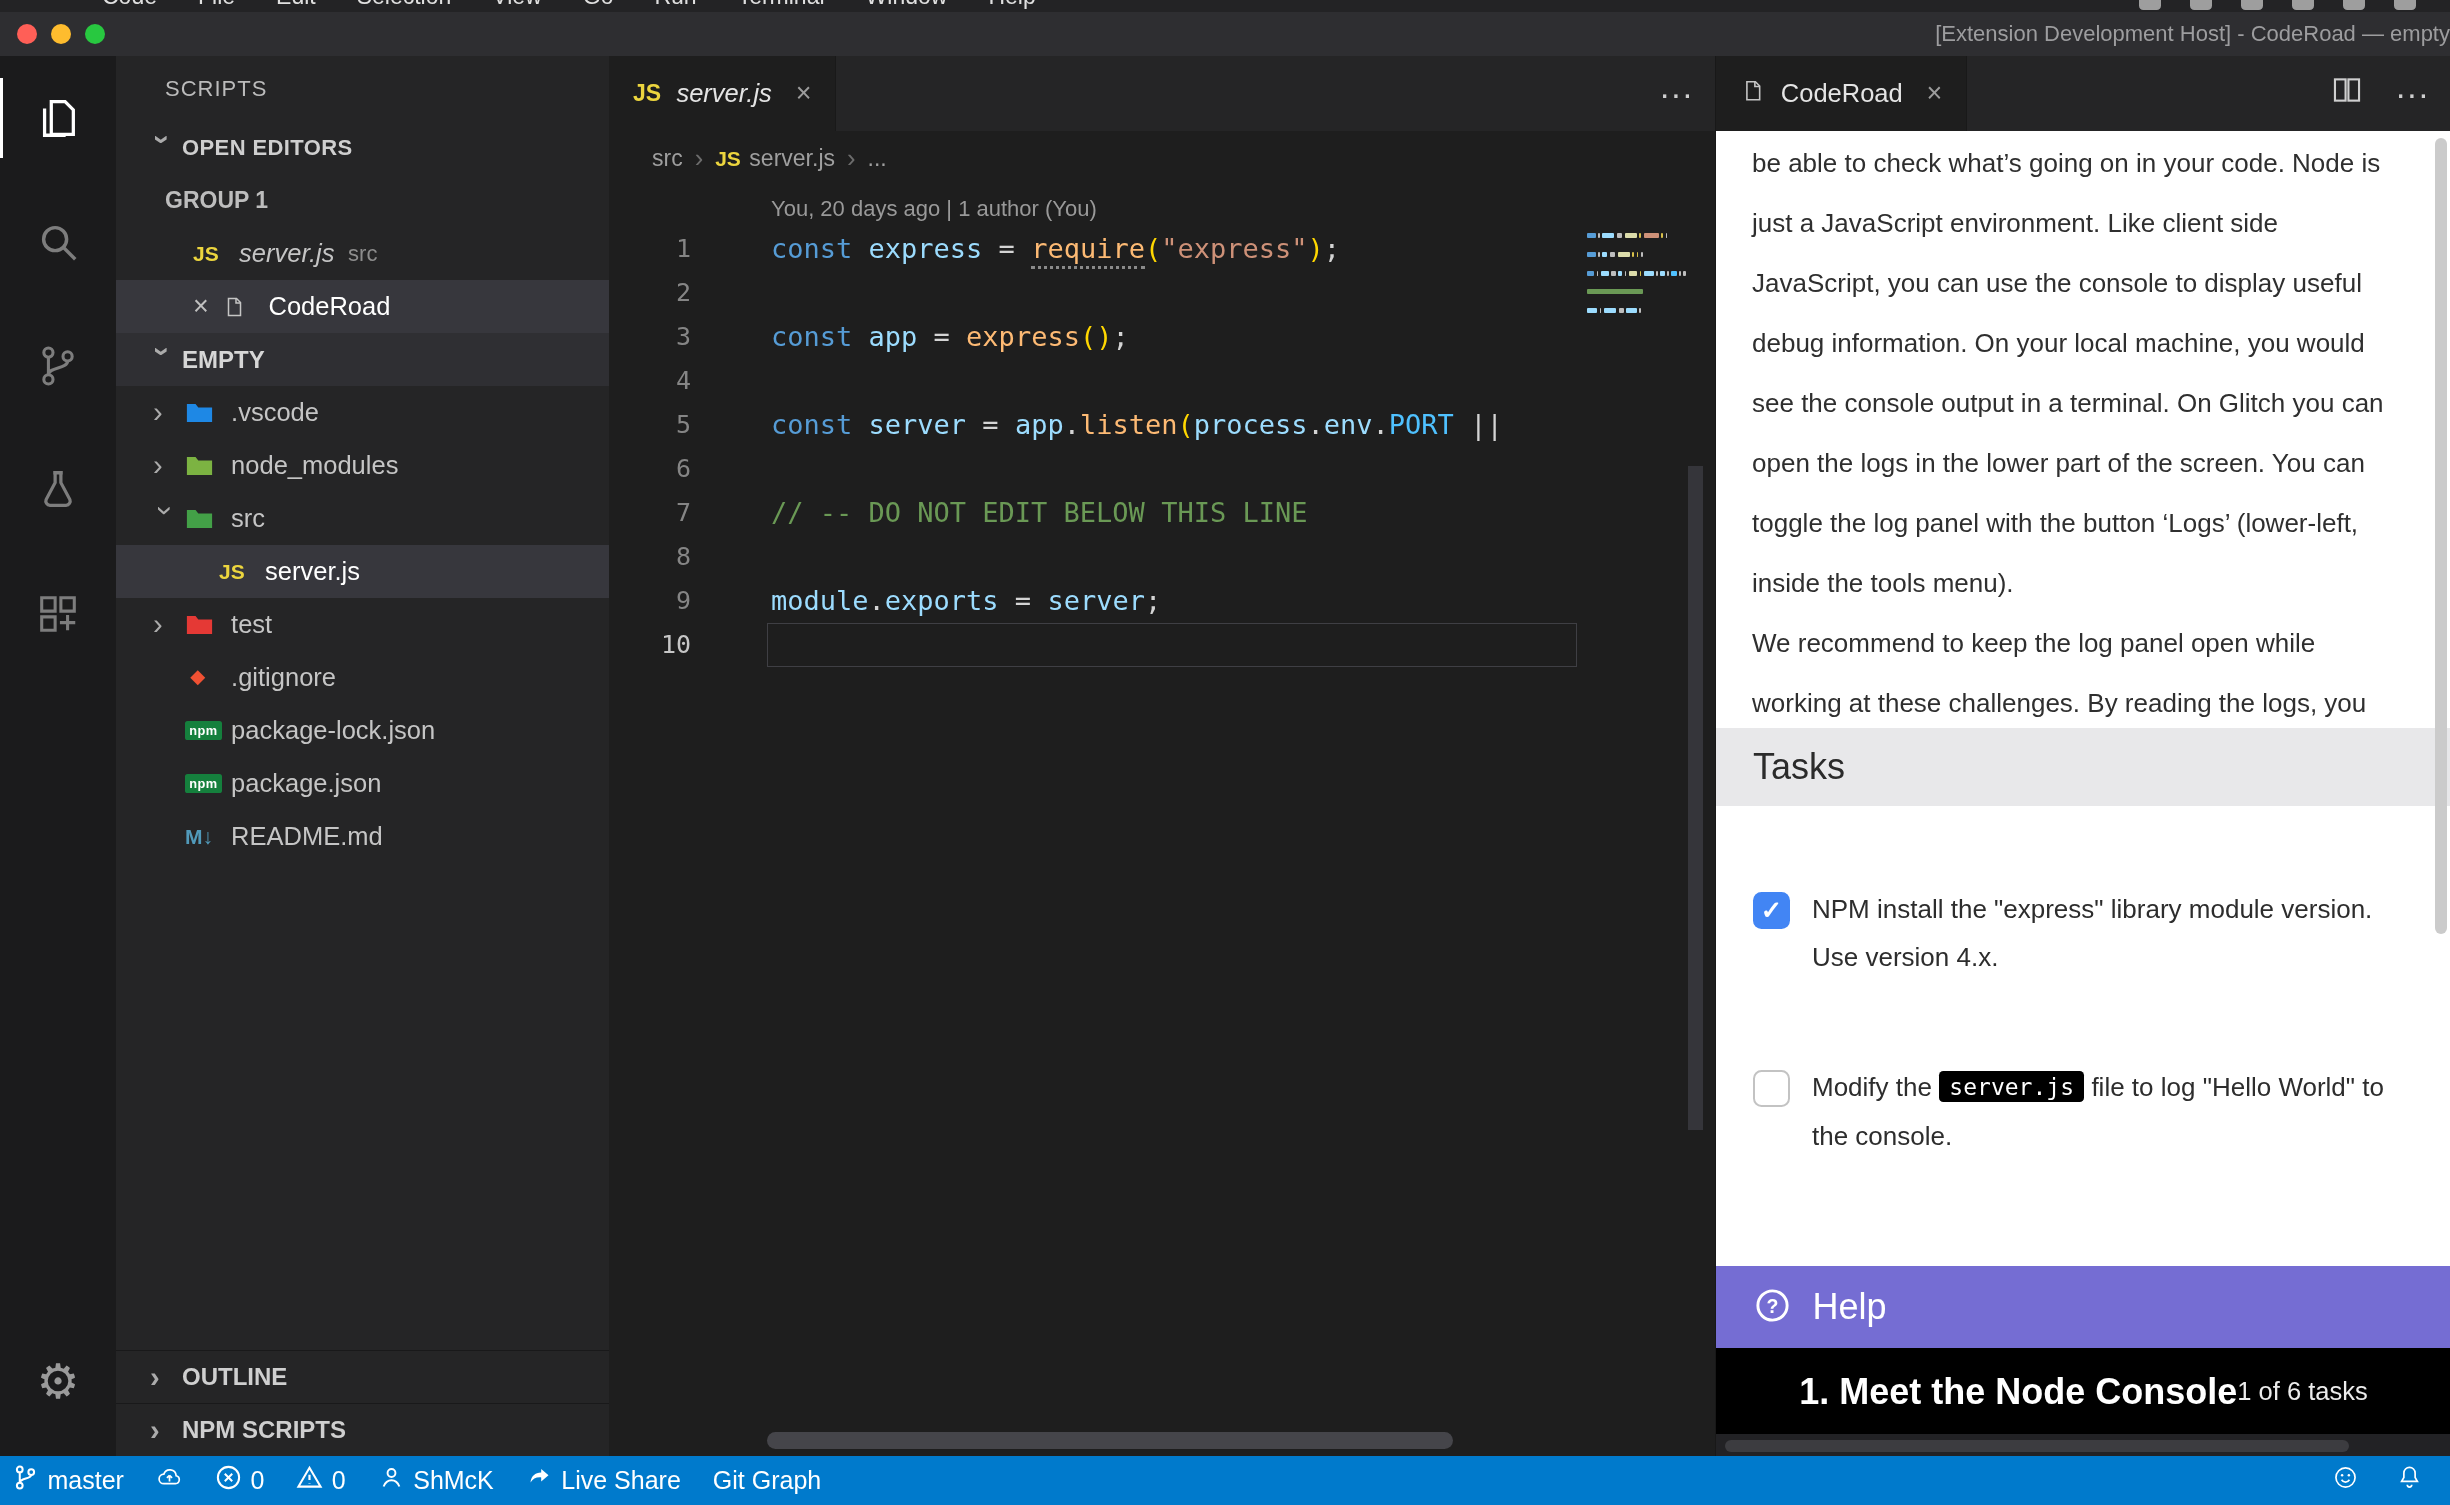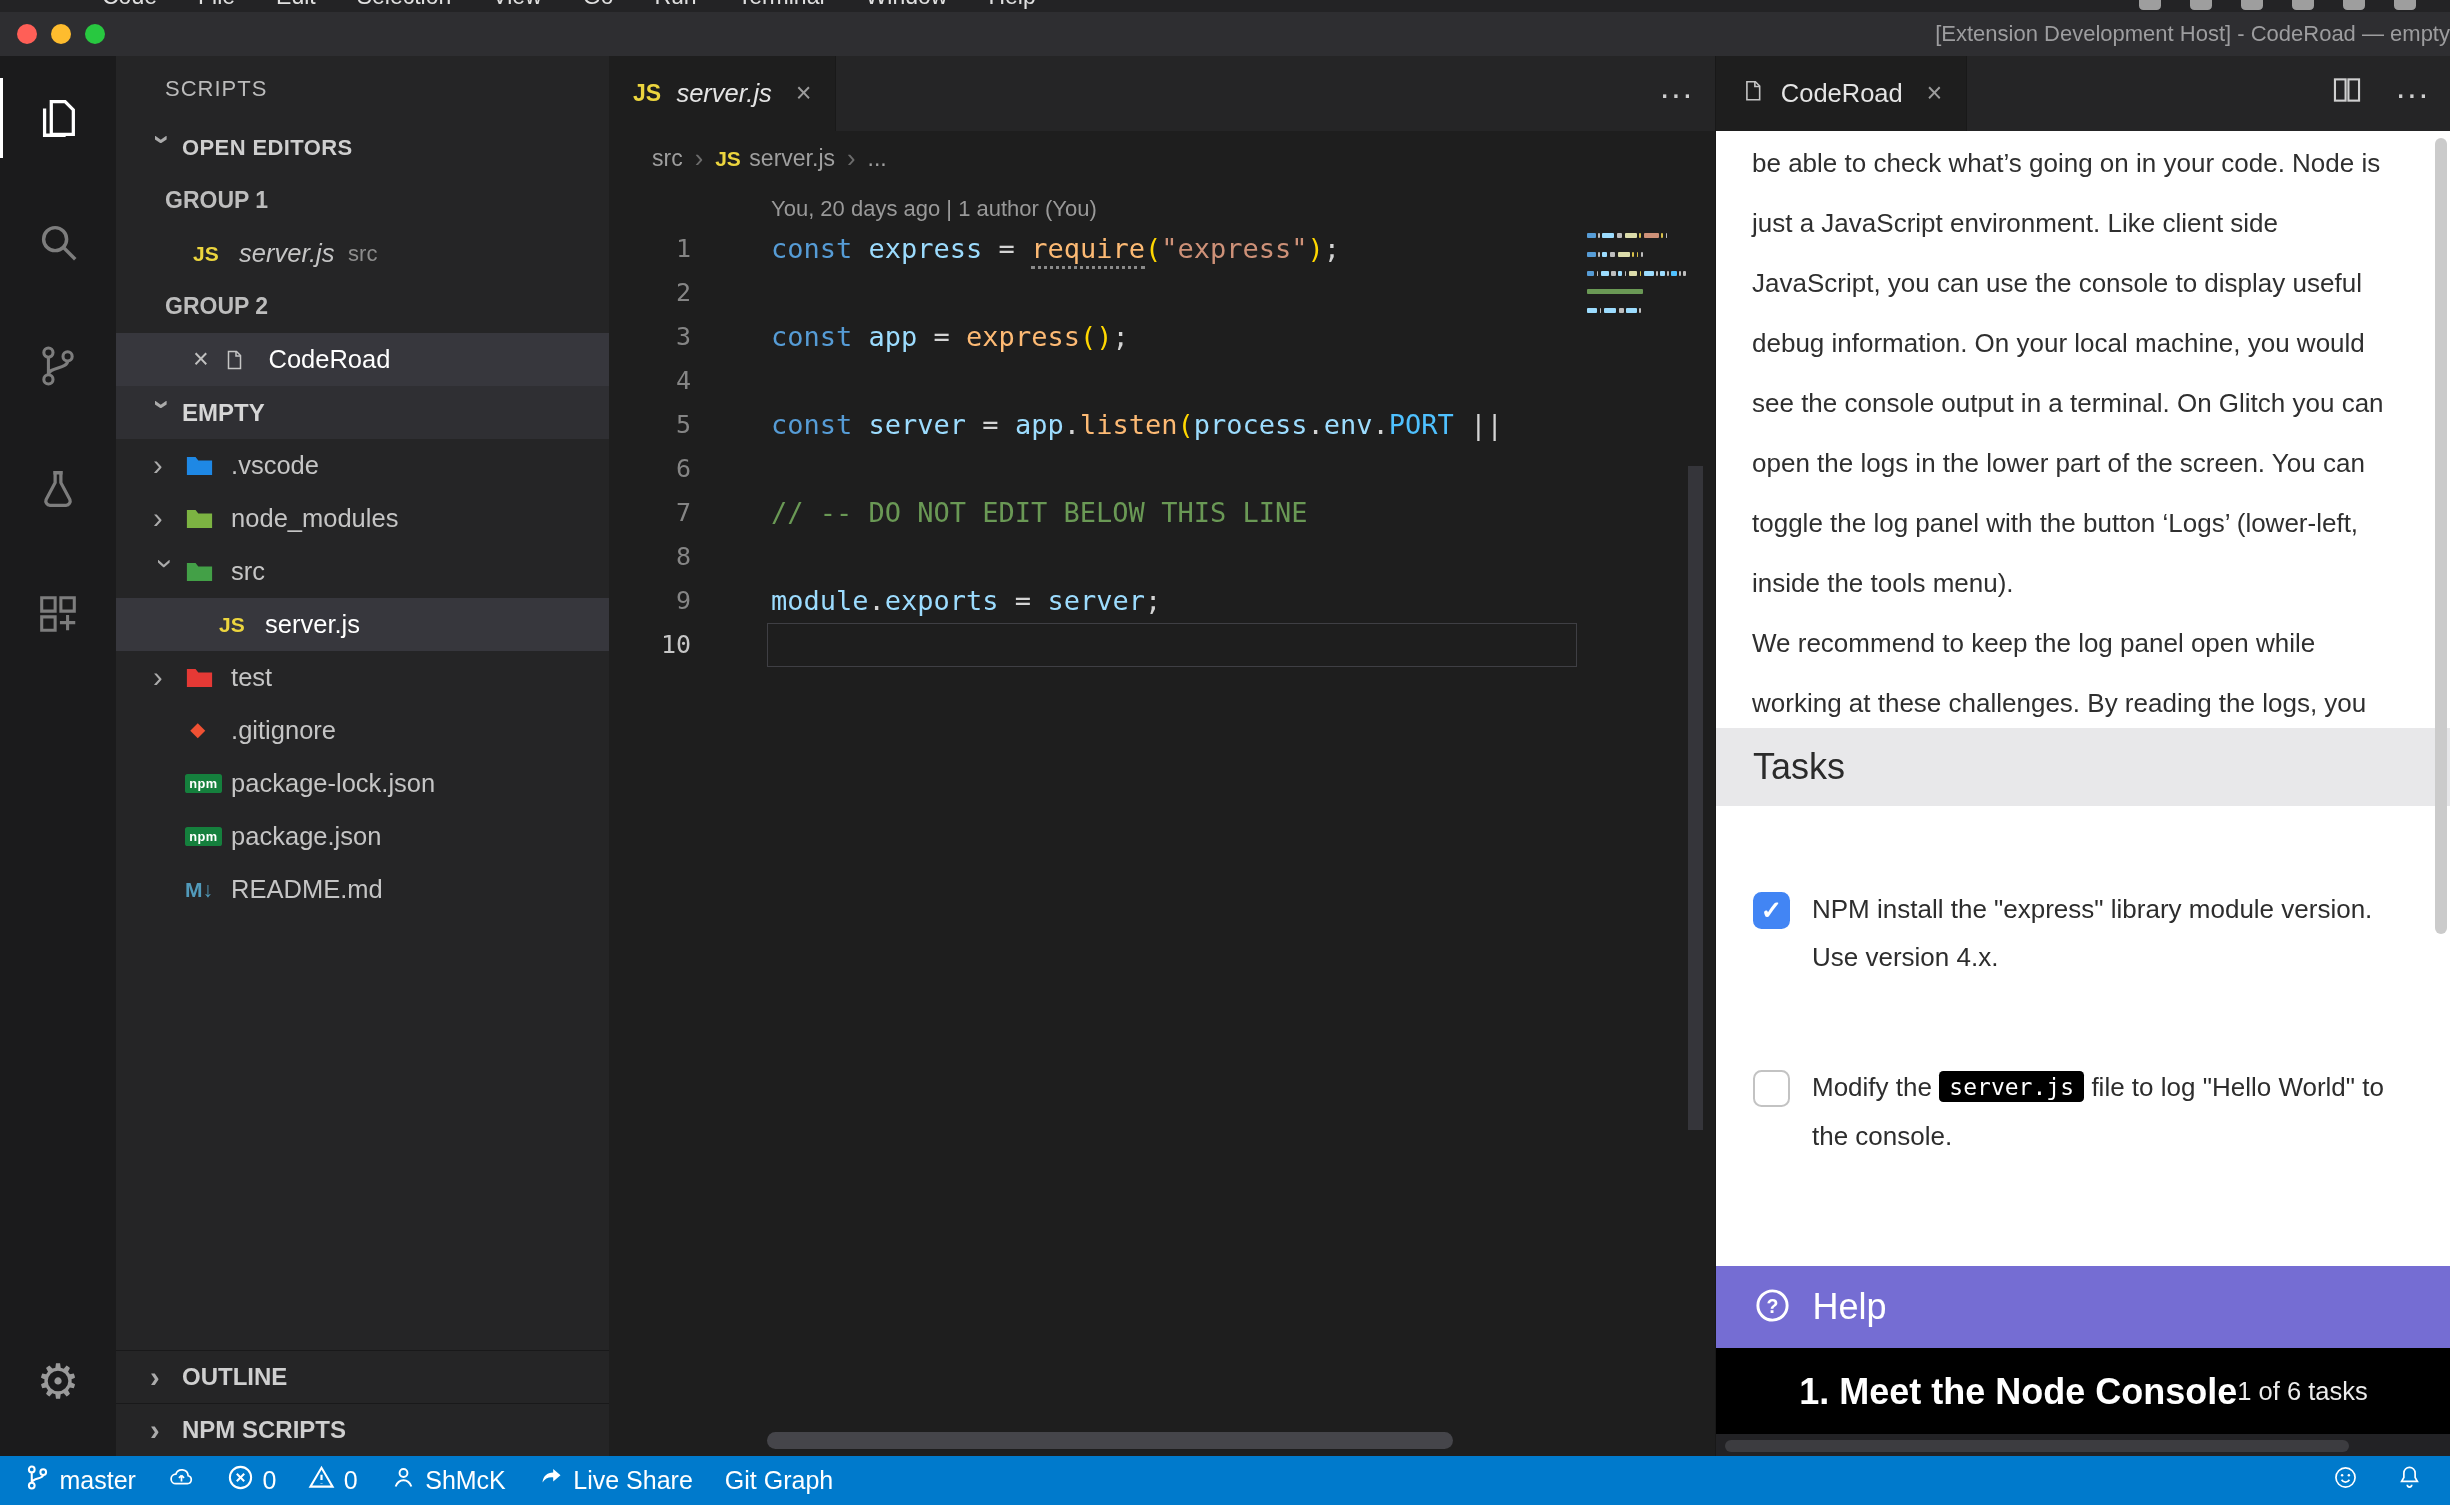--- a/index.html
+++ b/index.html
@@ -103,21 +103,21 @@
   .step-bar{position:absolute;top:1217px;left:0;right:0;height:87px;background:#000;
     display:flex;align-items:center;justify-content:center;padding:0 37px;color:#fff}
   .step-title{font-size:36px;font-weight:bold}
   .step-progress{font-size:25.5px;color:#ececec}
   .bottom-strip{position:absolute;top:1303px;left:0;right:0;height:22px;background:#222225}
   .bottom-strip .inner-bar{position:absolute;left:8.5px;right:102px;top:6px;height:12px;border-radius:6px;background:#3c3c40}
   .panel-scroll{position:absolute;right:4.3px;top:6.8px;width:12px;height:796px;background:#cbcbcb;border-radius:6px}
 
   
   .statusbar{height:49px;background:#007acc;display:flex;align-items:center;justify-content:space-between;color:#fff}
-  .sb-left{display:flex;align-items:center;gap:32px;padding-left:24px}
+  .sb-left{display:flex;align-items:center;gap:32px;padding-left:12px}
   .sb-right{display:flex;align-items:center;gap:37px;padding-right:27px}
   .status-item{display:flex;align-items:center;gap:8.5px;font-size:25px;cursor:pointer}
   .status-item svg{width:27px;height:27px}
 </style>
 </head>
 <body>
 
 <div>
 
   <div class="menustrip">
@@ -198,21 +198,20 @@
             <span>OPEN EDITORS</span>
           </div>
           <div class="sb-row group-label">GROUP 1</div>
           <div class="sb-row oe-file">
             <span class="tree-icon">
               <span class="js-badge">JS</span>
             </span>
             <span class="tree-name italic">server.js</span>
             <span class="oe-detail">src</span>
           </div>
-          <div class="sb-row group-label">GROUP 2</div>
           <div class="sb-row oe-file selected">
             <span class="close-x">×</span>
             <span class="tree-icon">
               <svg viewBox="0 0 24 24" width="24" height="24">
                 <path d="M6.5 3.5h8l4 4v13h-12z" fill="none" stroke="#c5c5c5" stroke-width="1.5"></path>
                 <path d="M14 3.5V8h4.5" fill="none" stroke="#c5c5c5" stroke-width="1.5"></path>
               </svg>
             </span>
             <span class="tree-name">CodeRoad</span>
           </div>

